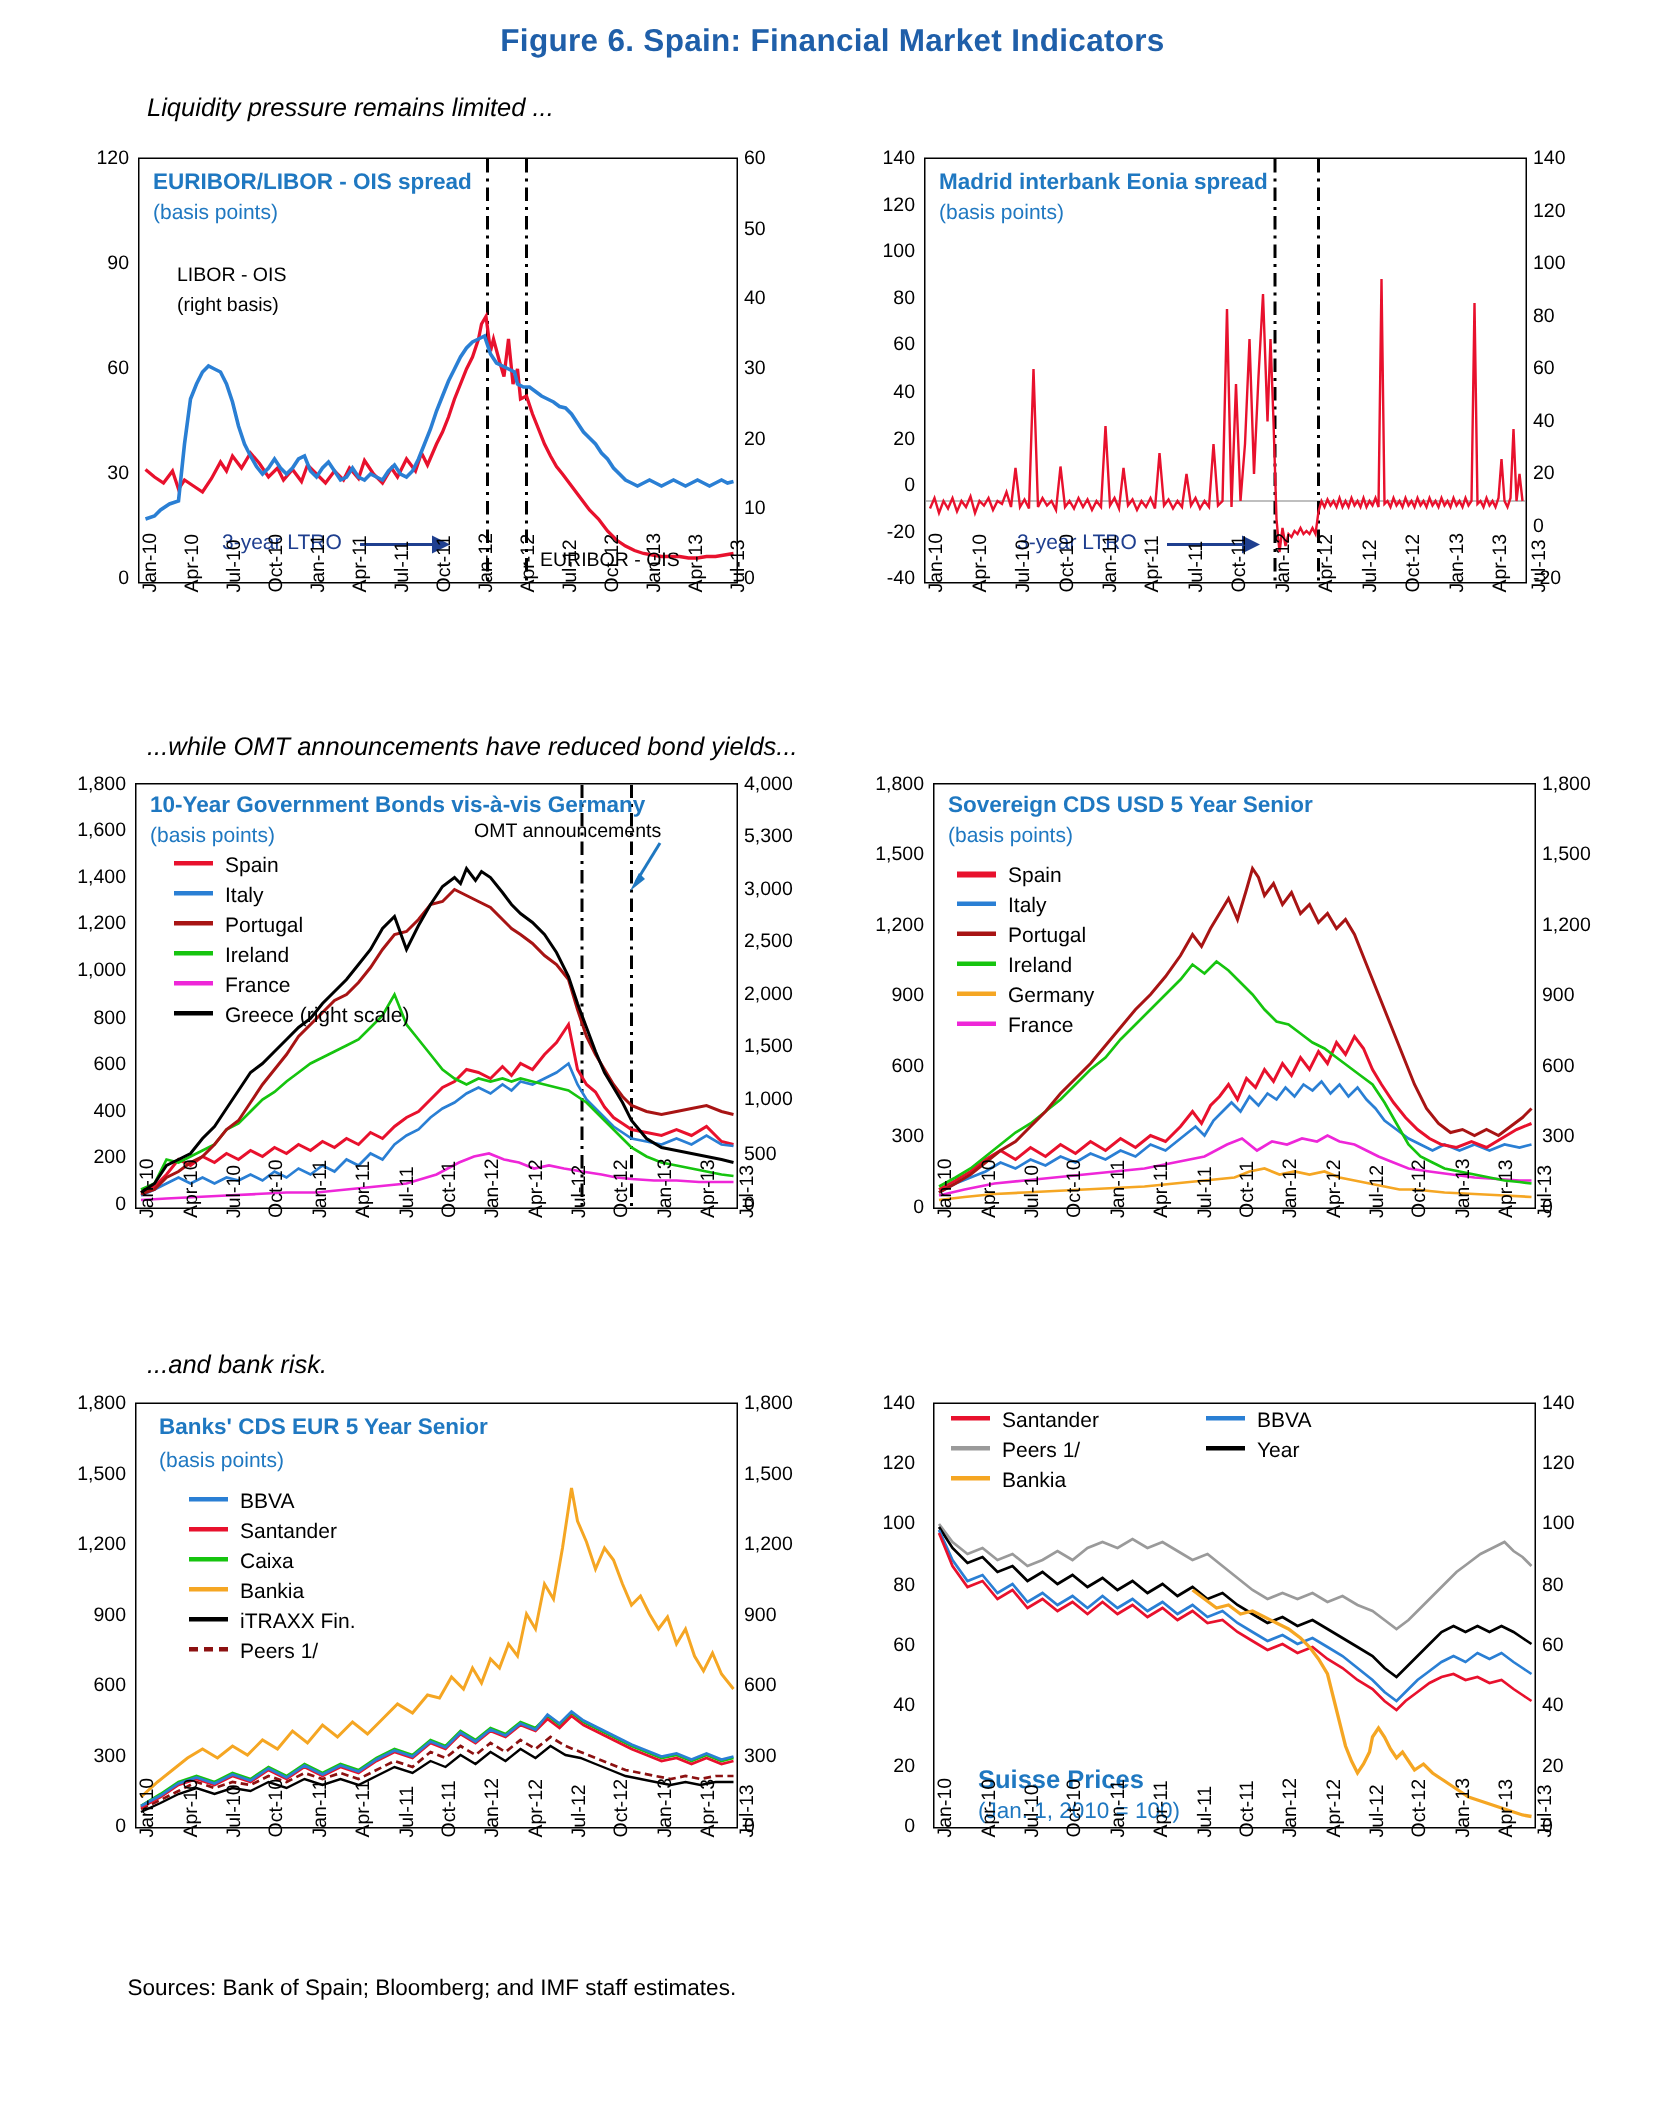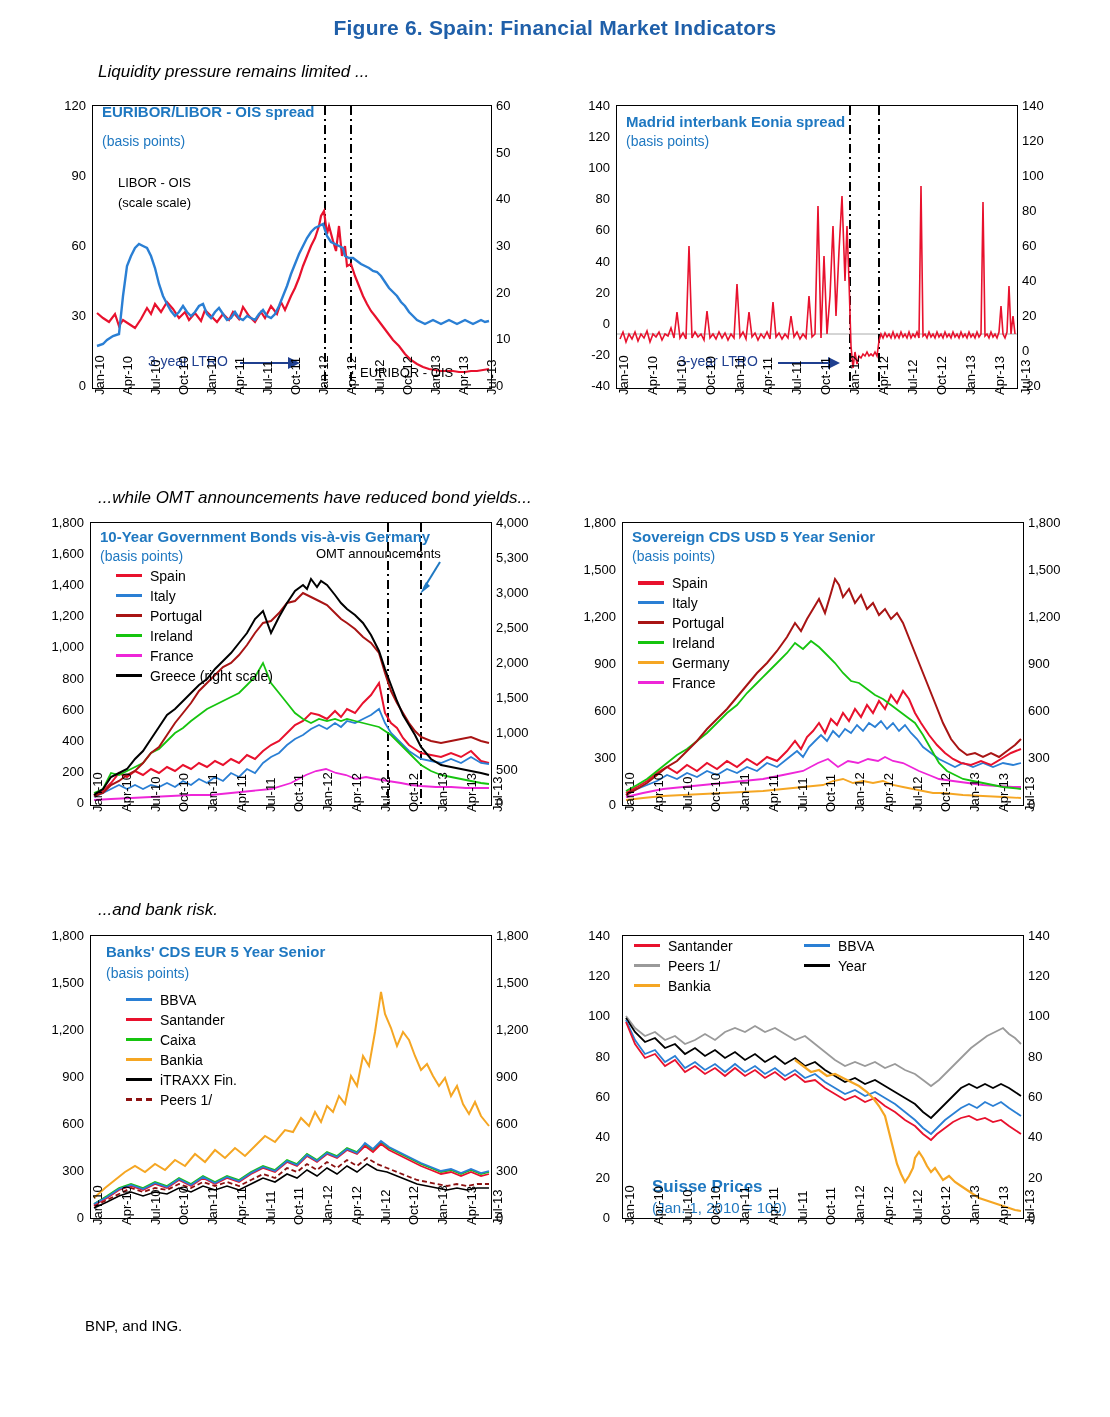--- a/index.html
+++ b/index.html
@@ -79,24 +79,24 @@
 
       <line x1="232" y1="0" x2="232" y2="282" stroke="#000" stroke-width="2" stroke-dasharray="9,4,2,4"></line>
       <line x1="258" y1="0" x2="258" y2="282" stroke="#000" stroke-width="2" stroke-dasharray="9,4,2,4"></line>
 
       <polyline fill="none" stroke="#e8112d" stroke-width="2.2" points="4,207 10,212 16,216 22,208 26,220 30,214 36,218 42,222 48,213 54,202 58,208 62,198 68,206 74,196 80,203 86,212 92,206 96,214 102,207 108,215 112,204 118,210 124,216 130,208 136,214 140,206 146,213 150,201 156,210 162,216 168,206 172,212 178,200 184,208 188,196 192,204 198,190 202,182 206,172 210,160 214,150 218,140 222,132 226,120 228,110 231,105 234,128 236,120 240,135 243,145 246,120 249,150 252,140 254,160 258,158 262,170 266,180 270,190 274,198 278,205 282,210 288,218 294,226 300,234 306,240 312,248 318,254 324,258 330,261 336,263 342,264 348,265 354,265 360,265 366,266 372,266 378,265 384,265 390,264 396,263"></polyline>
 
       <polyline fill="none" stroke="#2a7fd4" stroke-width="2.4" points="4,240 10,238 14,234 20,230 26,228 30,190 34,160 38,150 42,142 46,138 50,140 54,142 58,150 62,162 66,178 70,190 74,198 78,205 82,210 86,206 90,200 94,206 98,210 102,206 106,200 110,198 114,208 118,212 122,206 126,202 130,208 134,214 138,212 142,206 146,212 150,214 154,210 158,212 162,214 166,208 170,204 174,210 178,212 182,208 186,200 190,190 194,180 198,168 202,158 206,148 210,140 214,132 218,126 222,122 226,120 230,118 234,130 238,136 242,138 246,140 250,142 252,150 256,152 260,152 264,155 268,158 272,160 276,162 280,165 284,166 288,170 292,176 296,182 300,186 304,190 308,196 312,200 316,206 320,210 324,214 328,216 332,218 336,216 340,214 344,216 348,218 352,216 356,214 360,216 364,218 368,216 372,214 376,216 380,218 384,216 388,214 392,216 396,215"></polyline>
     </svg>
   </div>
 
-  <div class="panel-title" style="left:62px;top:8px;">EURIBOR/LIBOR - OIS spread</div>
+  <div class="panel-title" style="left:62px;top:18px;">EURIBOR/LIBOR - OIS spread</div>
   <div class="panel-sub" style="left:62px;top:38px;">(basis points)</div>
   <div class="ann-black" style="left:78px;top:80px;">LIBOR - OIS</div>
-  <div class="ann-black" style="left:78px;top:100px;">(scale scale)</div>
+  <div class="ann-black" style="left:78px;top:100px;">(right basis)</div>
   <div class="ann" style="left:108px;top:258px;color:#1f3f8f;">3-year LTRO</div>
   <svg class="arrow-ann" style="left:200px;top:258px;" width="60" height="20">
     <line x1="0" y1="10" x2="48" y2="10" stroke="#1f3f8f" stroke-width="2"></line>
     <polygon points="48,4 60,10 48,16" fill="#1f3f8f"></polygon>
   </svg>
   <div class="ann-black" style="left:320px;top:270px;">EURIBOR - OIS</div>
 
   <div>
     <div class="xtick" style="left:52px;top:300px;">Jan-10</div>
     <div class="xtick" style="left:80px;top:300px;">Apr-10</div>
@@ -518,14 +518,14 @@
     <div class="xtick" style="left:321px;top:300px;">Apr-12</div>
     <div class="xtick" style="left:350px;top:300px;">Jul-12</div>
     <div class="xtick" style="left:378px;top:300px;">Oct-12</div>
     <div class="xtick" style="left:407px;top:300px;">Jan-13</div>
     <div class="xtick" style="left:436px;top:300px;">Apr-13</div>
     <div class="xtick" style="left:462px;top:300px;">Jul-13</div>
   </div>
 </div>
 
 <div class="sources" style="left:85px;top:1316px;width:990px;">
-  <div>BNP, and ING.</div>
+  <div>Sources: Bank of Spain; Bloomberg; and IMF staff estimates.</div>
 </div>
 
 </body></html>

